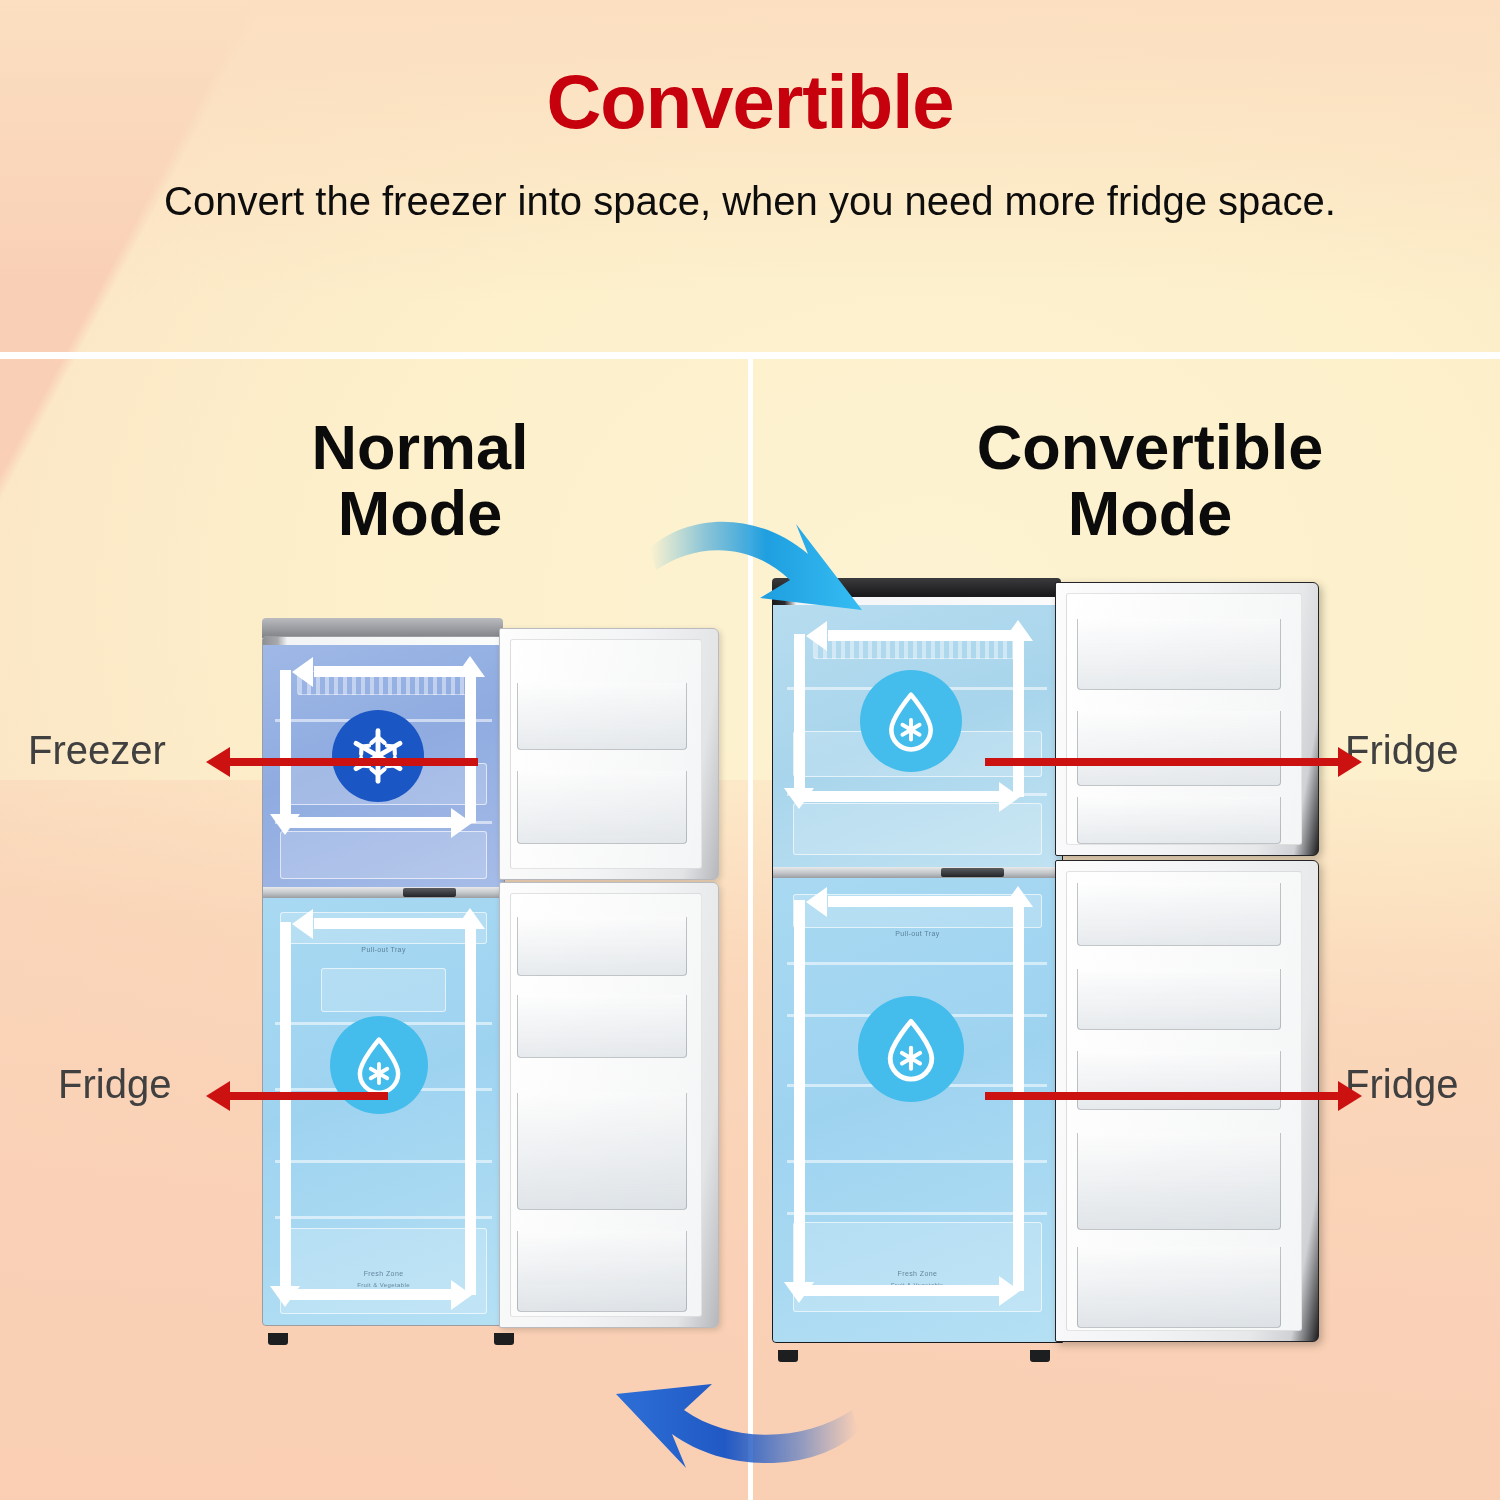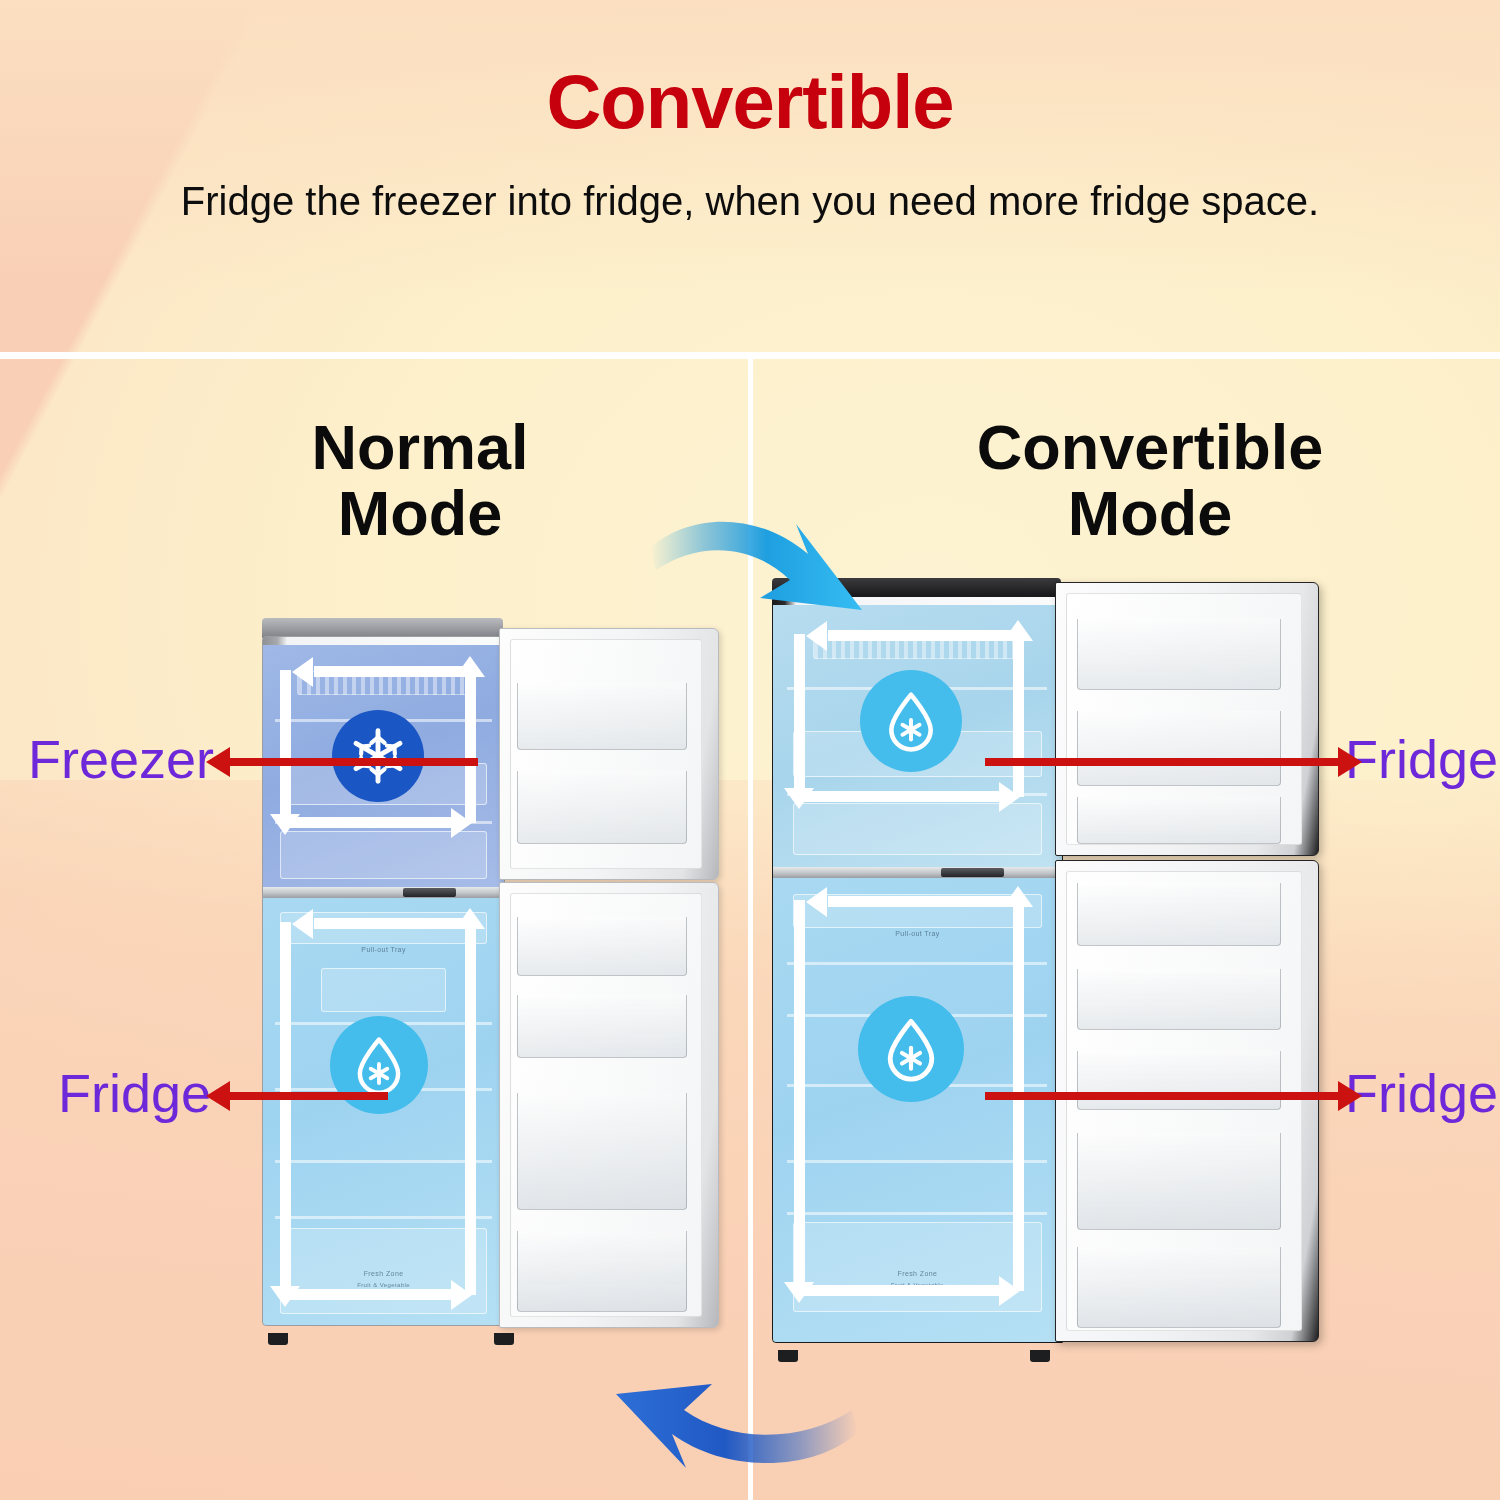--- a/index.html
+++ b/index.html
@@ -32,21 +32,21 @@
   .header{position:absolute;left:0;top:0;width:1500px;height:352px;text-align:center;}
   .hdr-title{margin:0;padding-top:64px;font-size:76px;font-weight:bold;color:#c6000c;letter-spacing:-1px;line-height:1;}
   .hdr-sub{margin:0;padding-top:34px;font-size:40px;color:#0d0d0d;line-height:1.35;font-weight:400;}
 
   
   .mode-title{position:absolute;font-size:63px;font-weight:bold;color:#0b0b0b;line-height:1.04;text-align:center;}
   #mode-normal{left:190px;top:415px;width:460px;}
   #mode-convert{left:850px;top:415px;width:600px;}
 
   
-  .side-label{position:absolute;font-size:54px;color:#6d28d9;white-space:nowrap;}
+  .side-label{position:absolute;font-size:40px;color:#404040;white-space:nowrap;}
   #lbl-freezer-left{left:28px;top:728px;}
   #lbl-fridge-left{left:58px;top:1062px;}
   #lbl-fridge-rt{left:1345px;top:728px;}
   #lbl-fridge-rb{left:1345px;top:1062px;}
 
   
   .rline{position:absolute;height:8px;background:#cc1111;}
   .rline .head{position:absolute;top:-11px;width:0;height:0;border-top:15px solid transparent;border-bottom:15px solid transparent;}
   .rline.left .head{left:-22px;border-right:24px solid #cc1111;}
   .rline.right .head{right:-22px;border-left:24px solid #cc1111;}
@@ -131,21 +131,21 @@
 
 <div id="stage">
 
   <div class="bg-base"></div>
   <div class="bg-band"></div>
   <div class="bg-band2"></div>
   <div class="bg-topwash"></div>
 
   <div class="header">
     <h1 class="hdr-title">Convertible</h1>
-    <p class="hdr-sub">Fridge the freezer into fridge, when you need more fridge space.</p>
+    <p class="hdr-sub">Convert the freezer into space, when you need more fridge space.</p>
   </div>
 
   <div class="divider-h"></div>
   <div class="divider-v"></div>
 
   <div class="mode-title" id="mode-normal">Normal<br>Mode</div>
   <div class="mode-title" id="mode-convert">Convertible<br>Mode</div>
 
   <div class="side-label" id="lbl-freezer-left">Freezer</div>
   <div class="side-label" id="lbl-fridge-left">Fridge</div>

